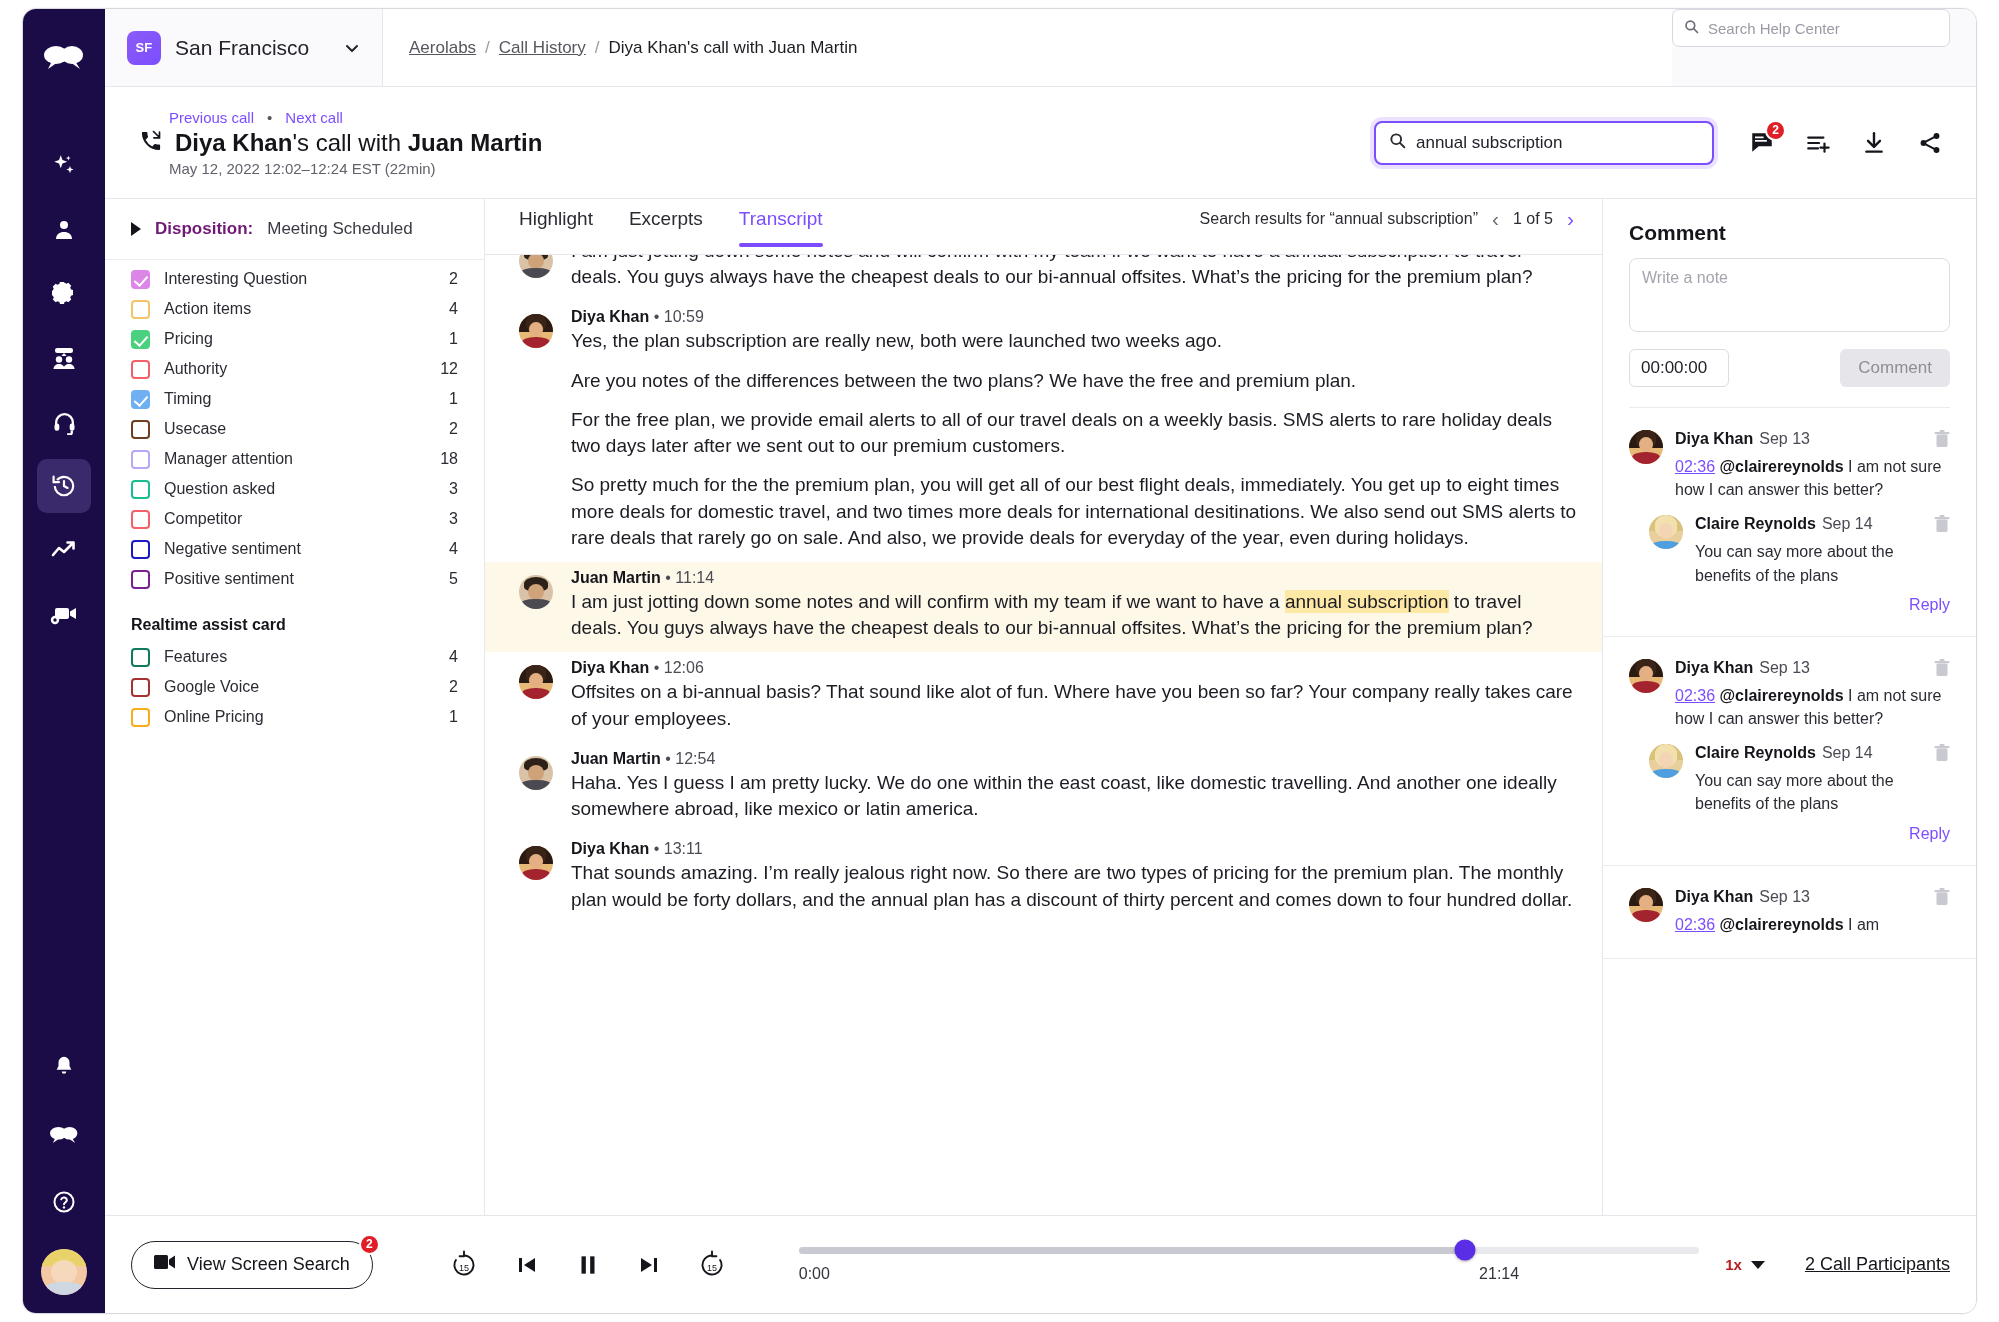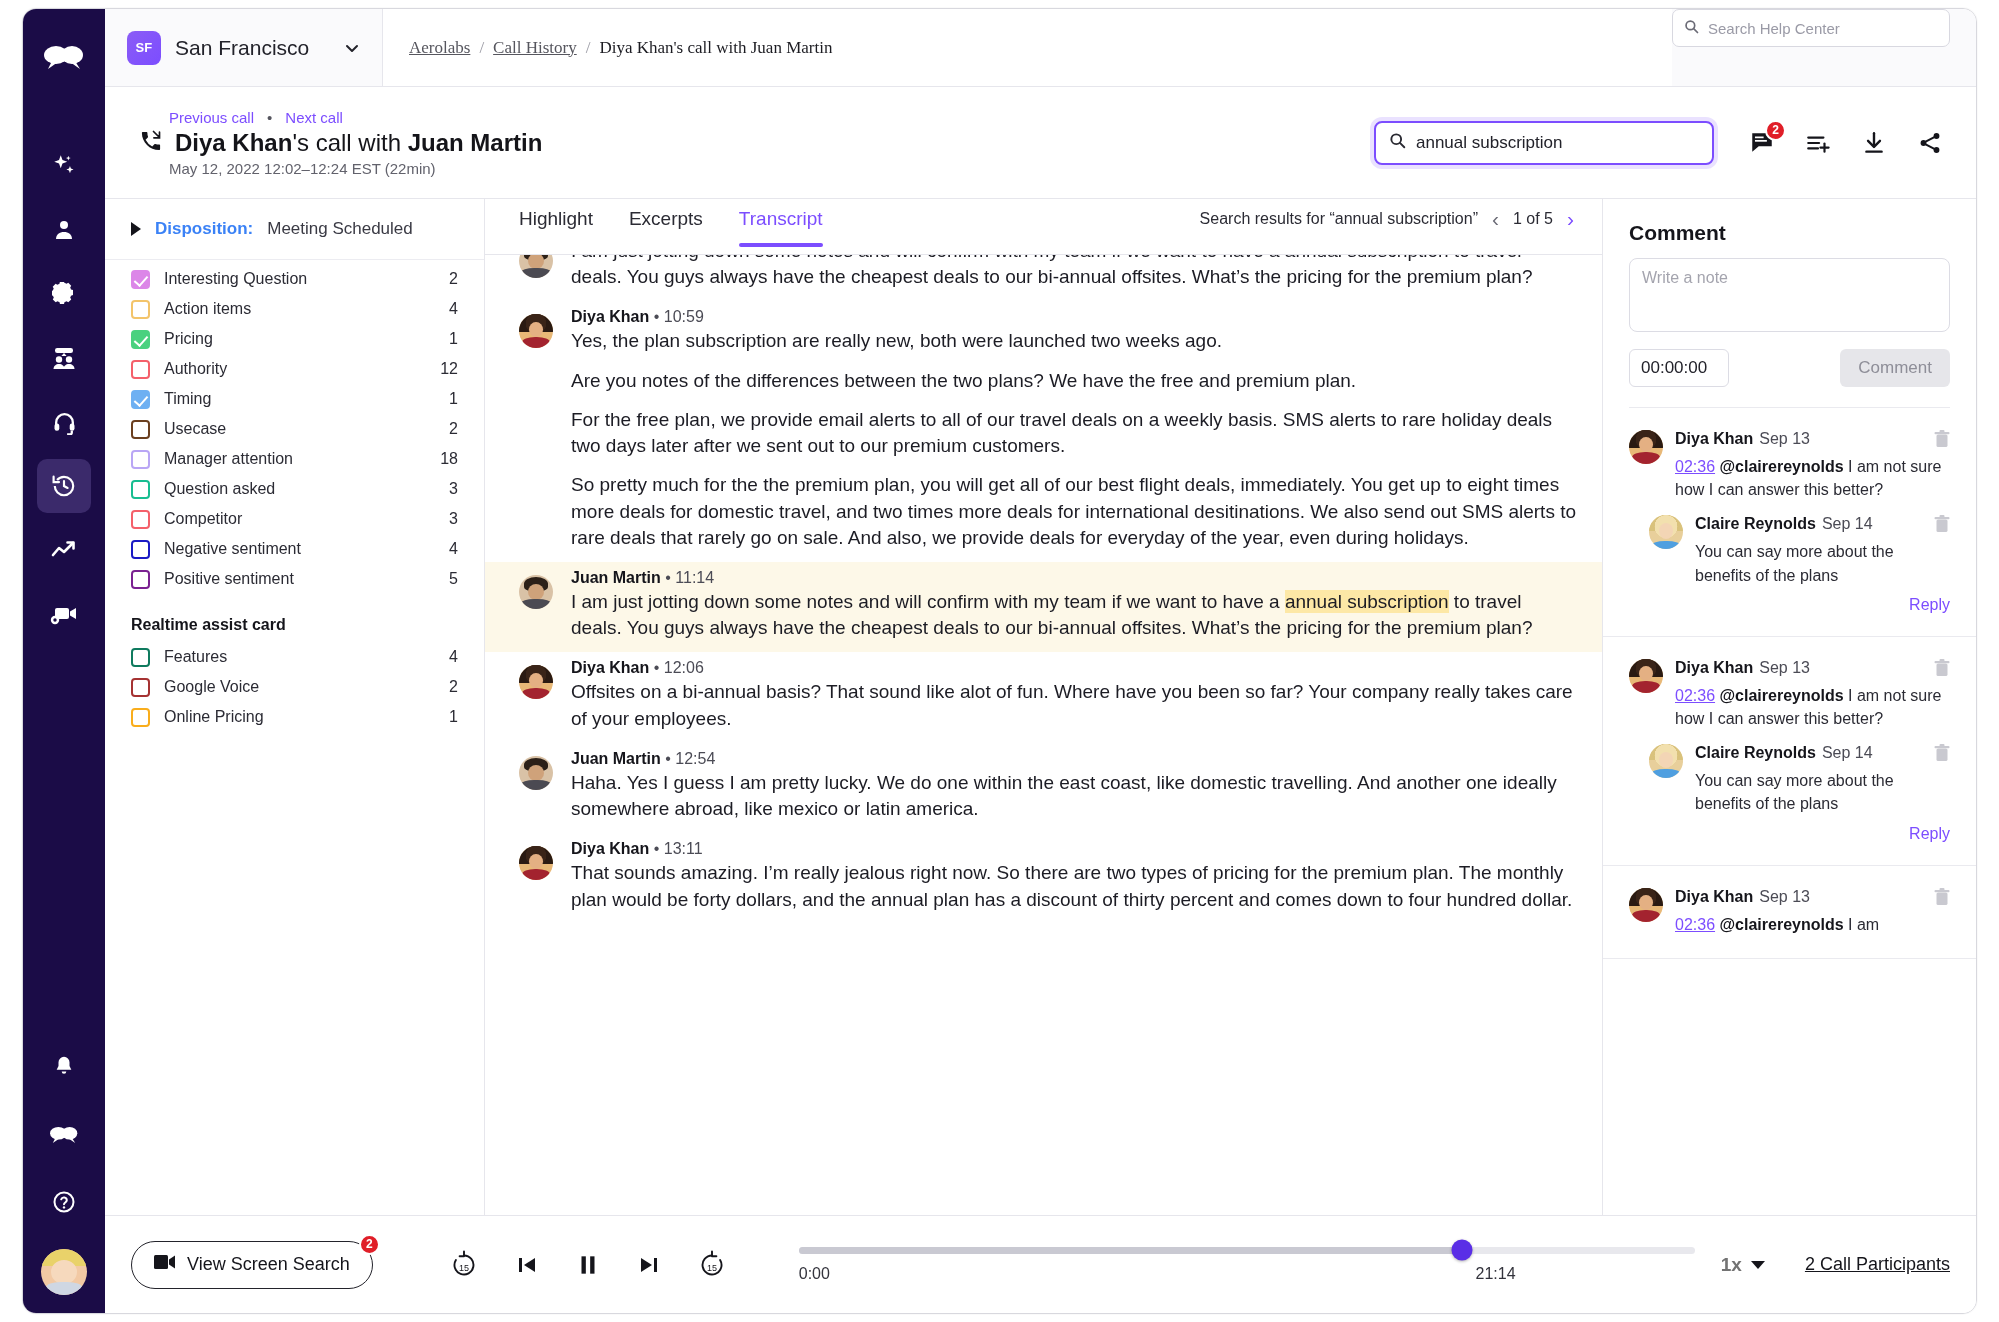--- a/index.html
+++ b/index.html
@@ -73,21 +73,21 @@
     background: linear-gradient(135deg,#8b5cf6,#7c4dff);
     color: #fff; font-size: 13px; font-weight: bold;
     display: flex; align-items: center; justify-content: center;
     letter-spacing: .3px;
   }
   .ws-name { font-size: 21px; color: #23232b; flex: 1; }
   .chev { width: 16px; height: 16px; }
 
   .crumbs {
     flex: 1; display: flex; align-items: center;
-    padding: 0 26px; gap: 9px; font-size: 17px; background:#fff;font-family:Liberation Serif, serif;
+    padding: 0 26px; gap: 9px; font-size: 17px; background:#fff;
   }
   .crumbs a { color: #56565e; text-decoration: underline; cursor: pointer; }
   .crumbs .sep { color: #9a9aa4; }
   .crumbs .cur { color: #1c1c22; }
   .help-search {
     width: 278px; height: 38px; border: 1px solid #d8d8e0; border-radius: 7px;
     display: flex; align-items: center; gap: 9px; padding: 0 11px;
     background: #fff; margin-right: 26px;
   }
   .help-search input {
@@ -144,21 +144,21 @@
   }
   .disposition {
     display: flex; align-items: center; gap: 14px;
     padding: 20px 26px; font-size: 17px; border-bottom: 1px solid #ececf1;
     cursor: pointer;
   }
   .disposition .tri {
     width: 0; height: 0; border-left: 10px solid #15151b;
     border-top: 7px solid transparent; border-bottom: 7px solid transparent;
   }
-  .disposition b { font-weight: bold; color:#3b82f6;}
+  .disposition b { font-weight: bold; color:#701a75;}
   .disposition span { color: #3a3a44; }
   .moments-head {
     display: flex; align-items: center; padding: 22px 26px 14px 26px;
   }
   .moments-title { font-size: 25px; font-weight: bold; color: #15151b; }
   .qmark {
     width: 19px; height: 19px; border-radius: 50%; background: #15151b;
     color: #fff; font-size: 13px; font-weight: bold;
     display: inline-flex; align-items: center; justify-content: center;
     margin-left: 9px; vertical-align: middle;
@@ -271,21 +271,21 @@
   .ctrl { cursor: pointer; display:flex; align-items:center; justify-content:center;}
   .seekwrap { flex: 1; margin: 0 26px 0 72px; position: relative; }
   .track { height: 7px; border-radius: 4px; background: #e8e8ed; position: relative; }
   .track .played { position: absolute; left:0; top:0; bottom:0; width: 74%; background: #c9c9d2; border-radius: 4px;}
   .knob {
     position: absolute; left: 74%; top: 50%; transform: translate(-50%,-50%);
     width: 21px; height: 21px; border-radius: 50%; background: #5a2ee6; cursor: pointer;
     box-shadow: 0 1px 3px rgba(0,0,0,.3);
   }
   .times { display: flex; justify-content: space-between; font-size: 16px; color: #33333c; margin-top: 11px;}
-  .speed { display: flex; align-items: center; gap: 9px; font-size: 19px; font-weight: bold; color: #737373; cursor: pointer; margin-right: 40px;}
+  .speed { display: flex; align-items: center; gap: 9px; font-size: 15px; font-weight: bold; color: #b91c1c; cursor: pointer; margin-right: 40px;}
   .speed .caret { width:0;height:0;border-left:7px solid transparent;border-right:7px solid transparent;border-top:8px solid #15151b; }
   .participants { font-size: 18px; color: #15151b; text-decoration: underline; cursor: pointer; white-space: nowrap;}
 </style>
 </head>
 <body>
 
 <div class="app">
 
   <nav class="rail">
     <div class="rail-logo">

